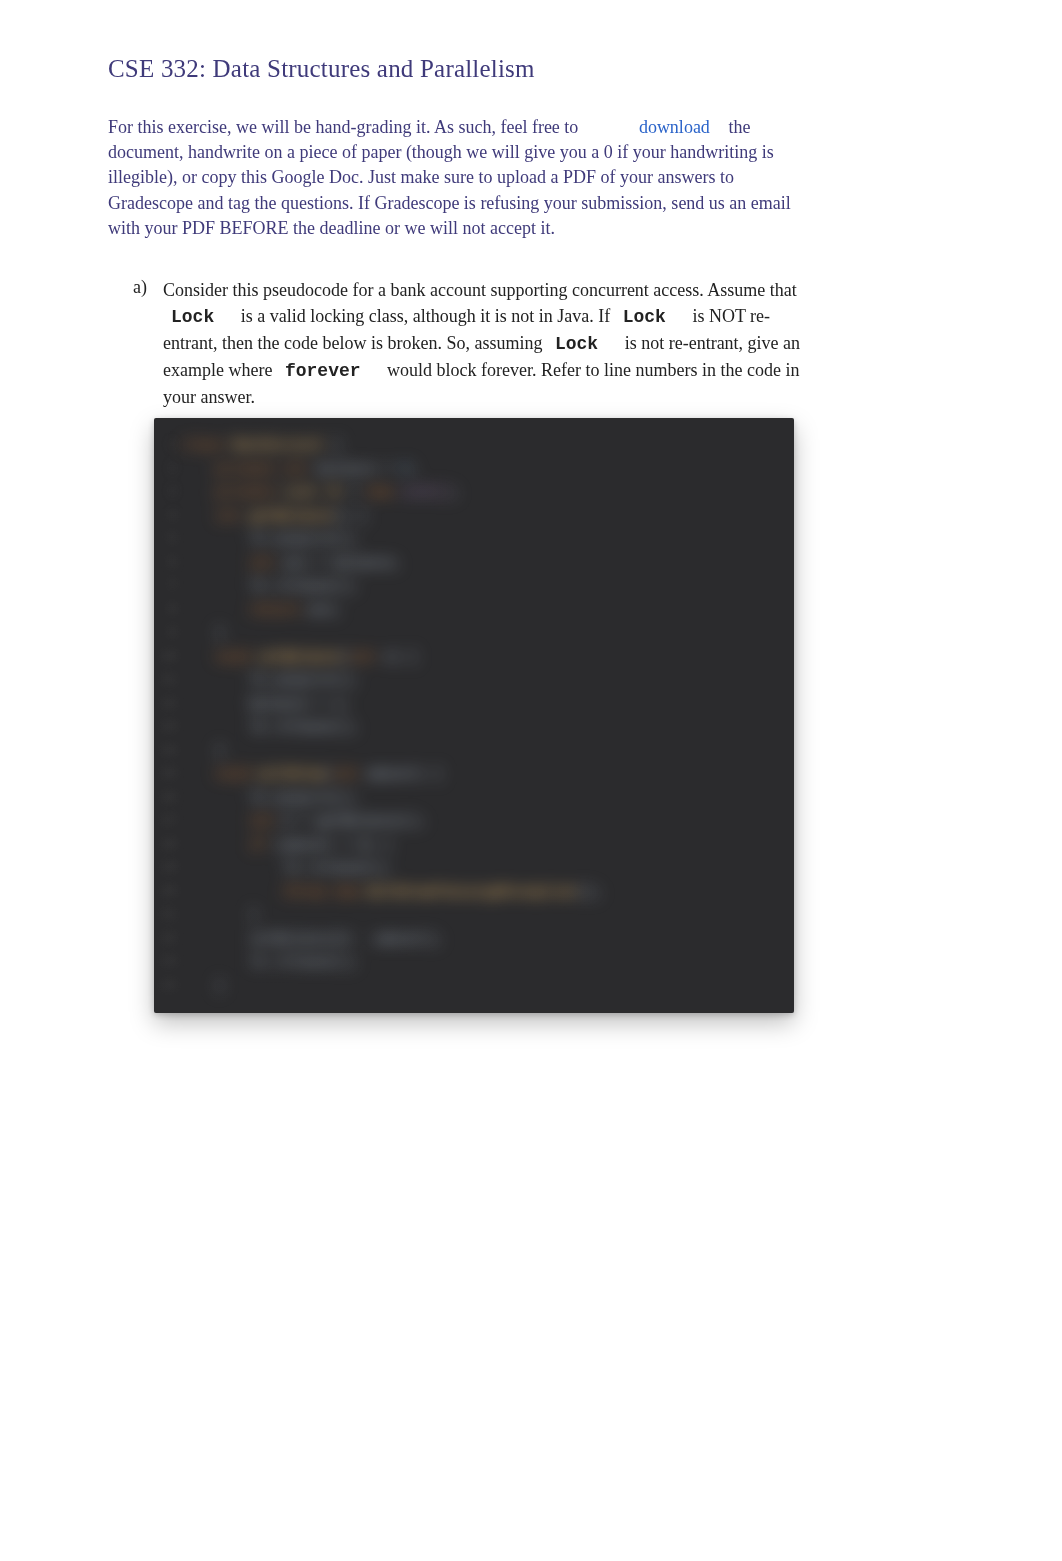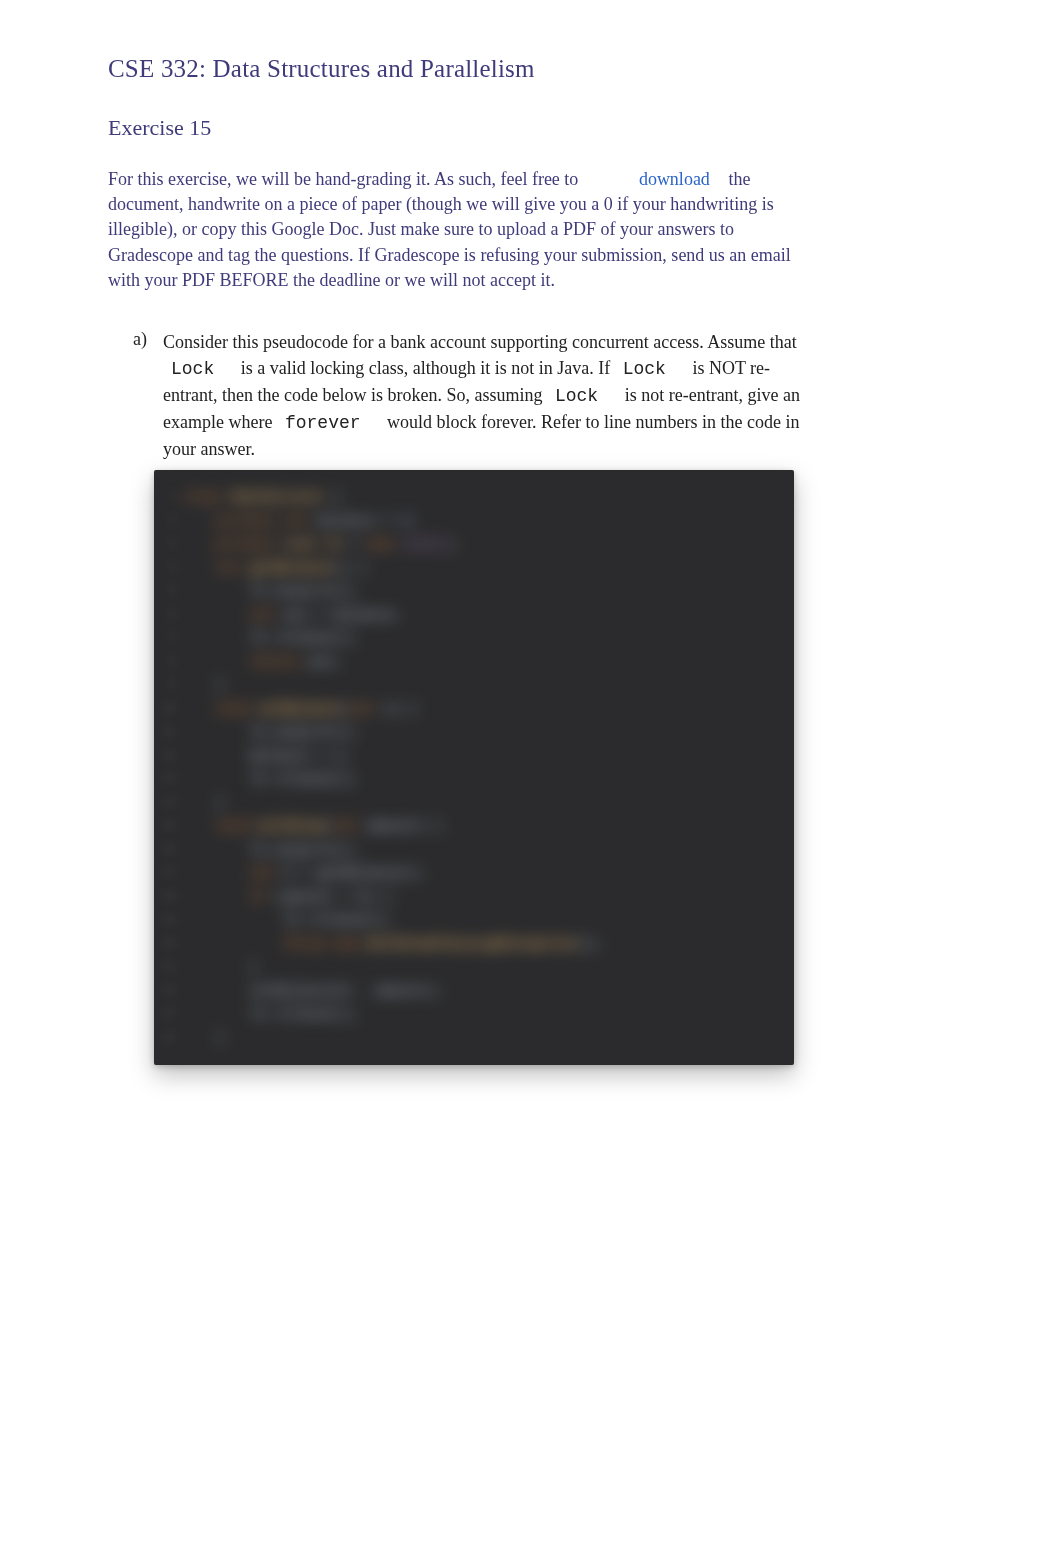--- a/index.html
+++ b/index.html
@@ -63,20 +63,21 @@
   .q-body {
     flex: 1;
     font-size: 18px;
     line-height: 1.45;
     color: #222;
   }
   .inline-mono {
     font-family: 'Courier New', monospace;
     padding: 0 22px 0 8px;
     white-space: nowrap;
+    font-weight: bold;
   }
   .code-block {
     margin: 8px 0 0 46px;
     width: 640px;
     height: 595px;
     background: #2b2b2d;
     border-radius: 2px;
     box-shadow: 0 10px 24px rgba(0,0,0,0.25), 0 2px 6px rgba(0,0,0,0.2);
     position: relative;
     overflow: hidden;
@@ -123,21 +124,20 @@
   }
 </style>
 </head>
 <body>
 
 <div class="page">
   <div class="content">
 
     <h1 class="course-title">CSE 332: Data Structures and Parallelism</h1>
 
-    <h2 class="exercise-title">Exercise 15</h2>
 
     <p class="prose">
       <span>For this exercise, we will be hand-grading it. As such, feel free to </span>
       <a href="#">download</a>
       <span> the document, handwrite on a piece of paper (though we will give you a 0 if your handwriting is illegible), or copy this Google Doc. Just make sure to upload a PDF of your answers to Gradescope and tag the questions. If Gradescope is refusing your submission, send us an email with your PDF BEFORE the deadline or we will not accept it.</span>
     </p>
 
 
     <div class="q-row">
       <div class="q-marker">a)</div>

